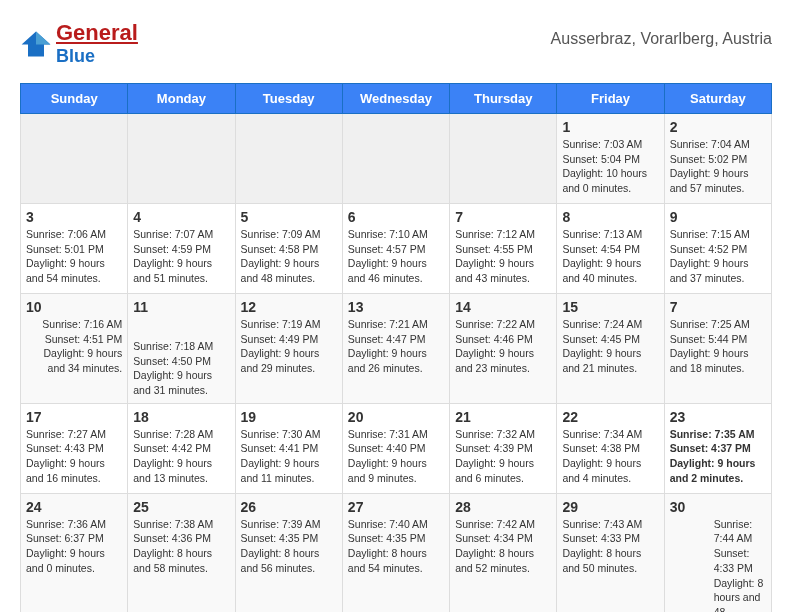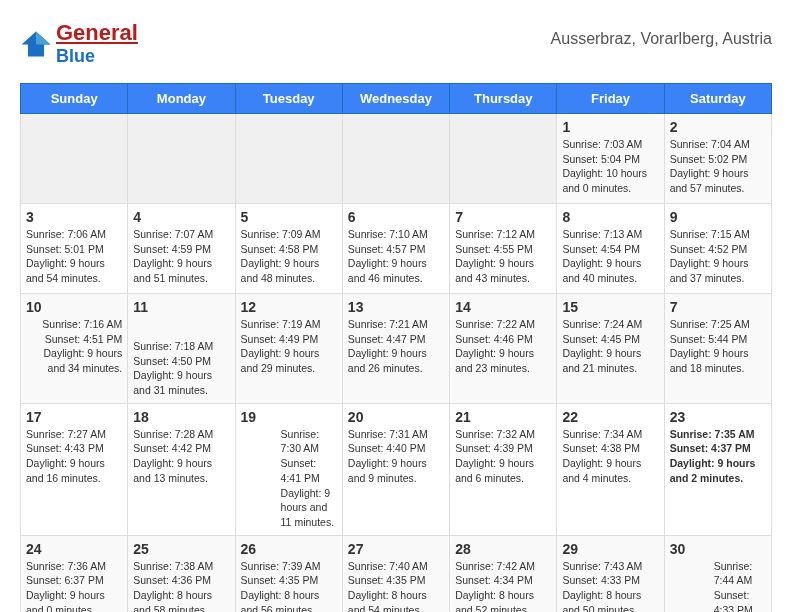--- a/index.html
+++ b/index.html
@@ -230,21 +230,21 @@
 Daylight: 9 hours and 16 minutes.</div>
         </td>
         <td>
           <span class="day-number">18</span>
           <div class="day-info" style="white-space: pre-line;">Sunrise: 7:28 AM
 Sunset: 4:42 PM
 Daylight: 9 hours and 13 minutes.</div>
         </td>
         <td>
           <span class="day-number">19</span>
-          <div class="day-info" style="white-space: pre-line; margin-left: 40px;">Sunrise: 7:30 AM
+          <div class="day-info" style="white-space: pre-line;">Sunrise: 7:30 AM
 Sunset: 4:41 PM
 Daylight: 9 hours and 11 minutes.</div>
         </td>
         <td>
           <span class="day-number">20</span>
           <div class="day-info" style="white-space: pre-line;">Sunrise: 7:31 AM
 Sunset: 4:40 PM
 Daylight: 9 hours and 9 minutes.</div>
         </td>
         <td>

